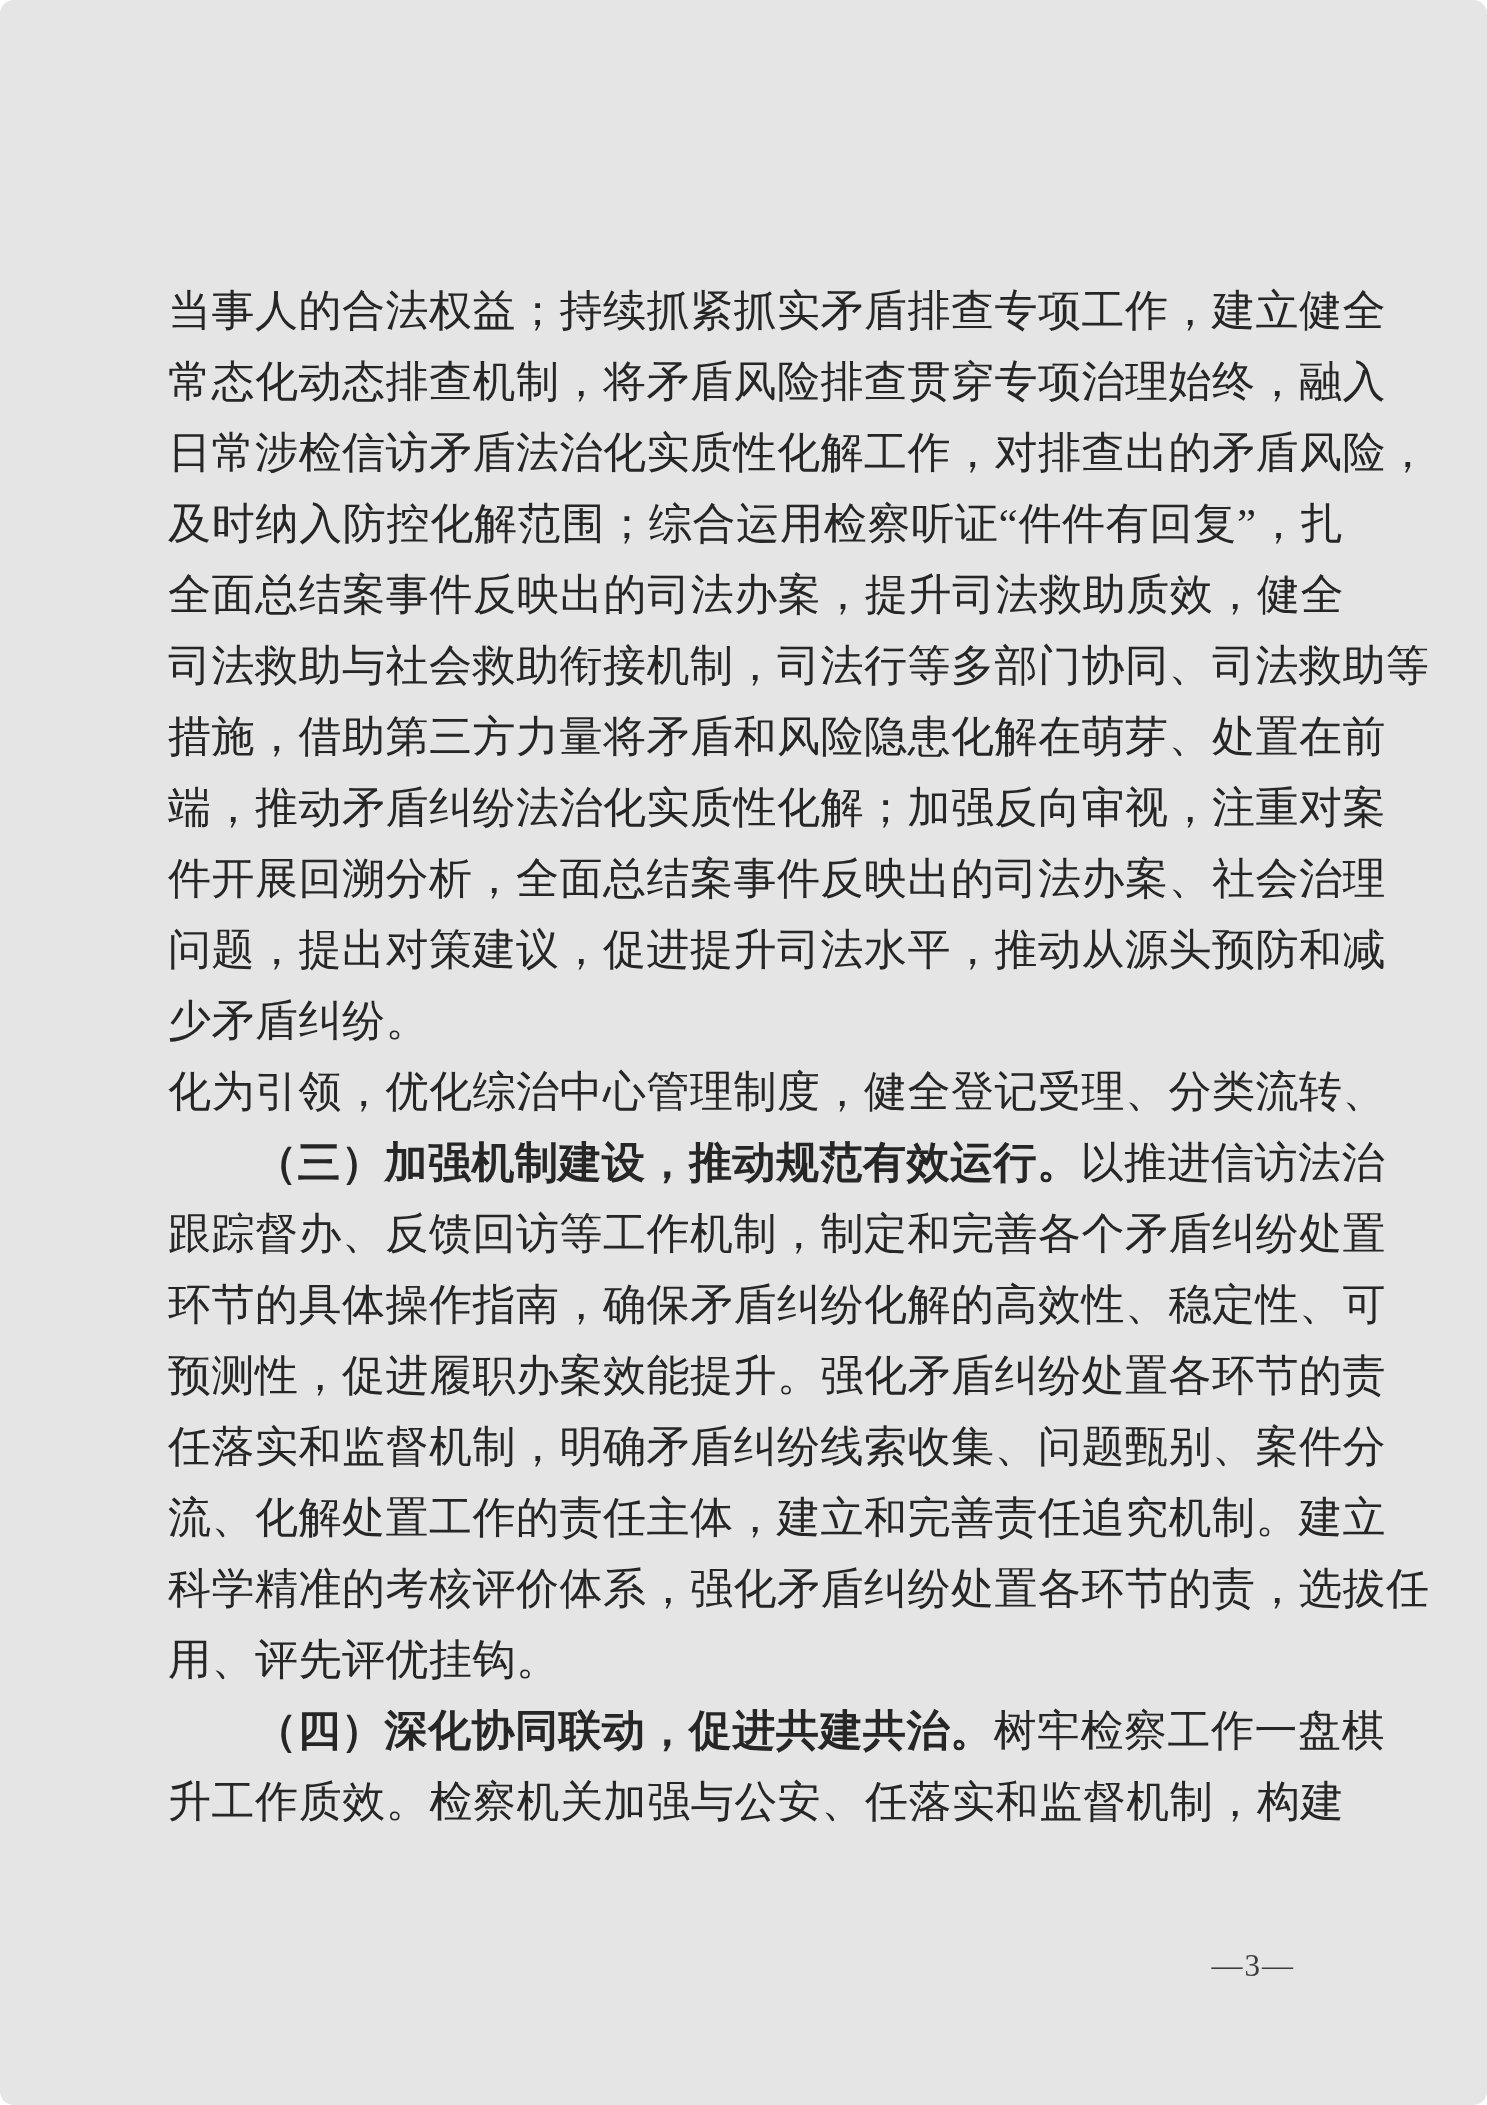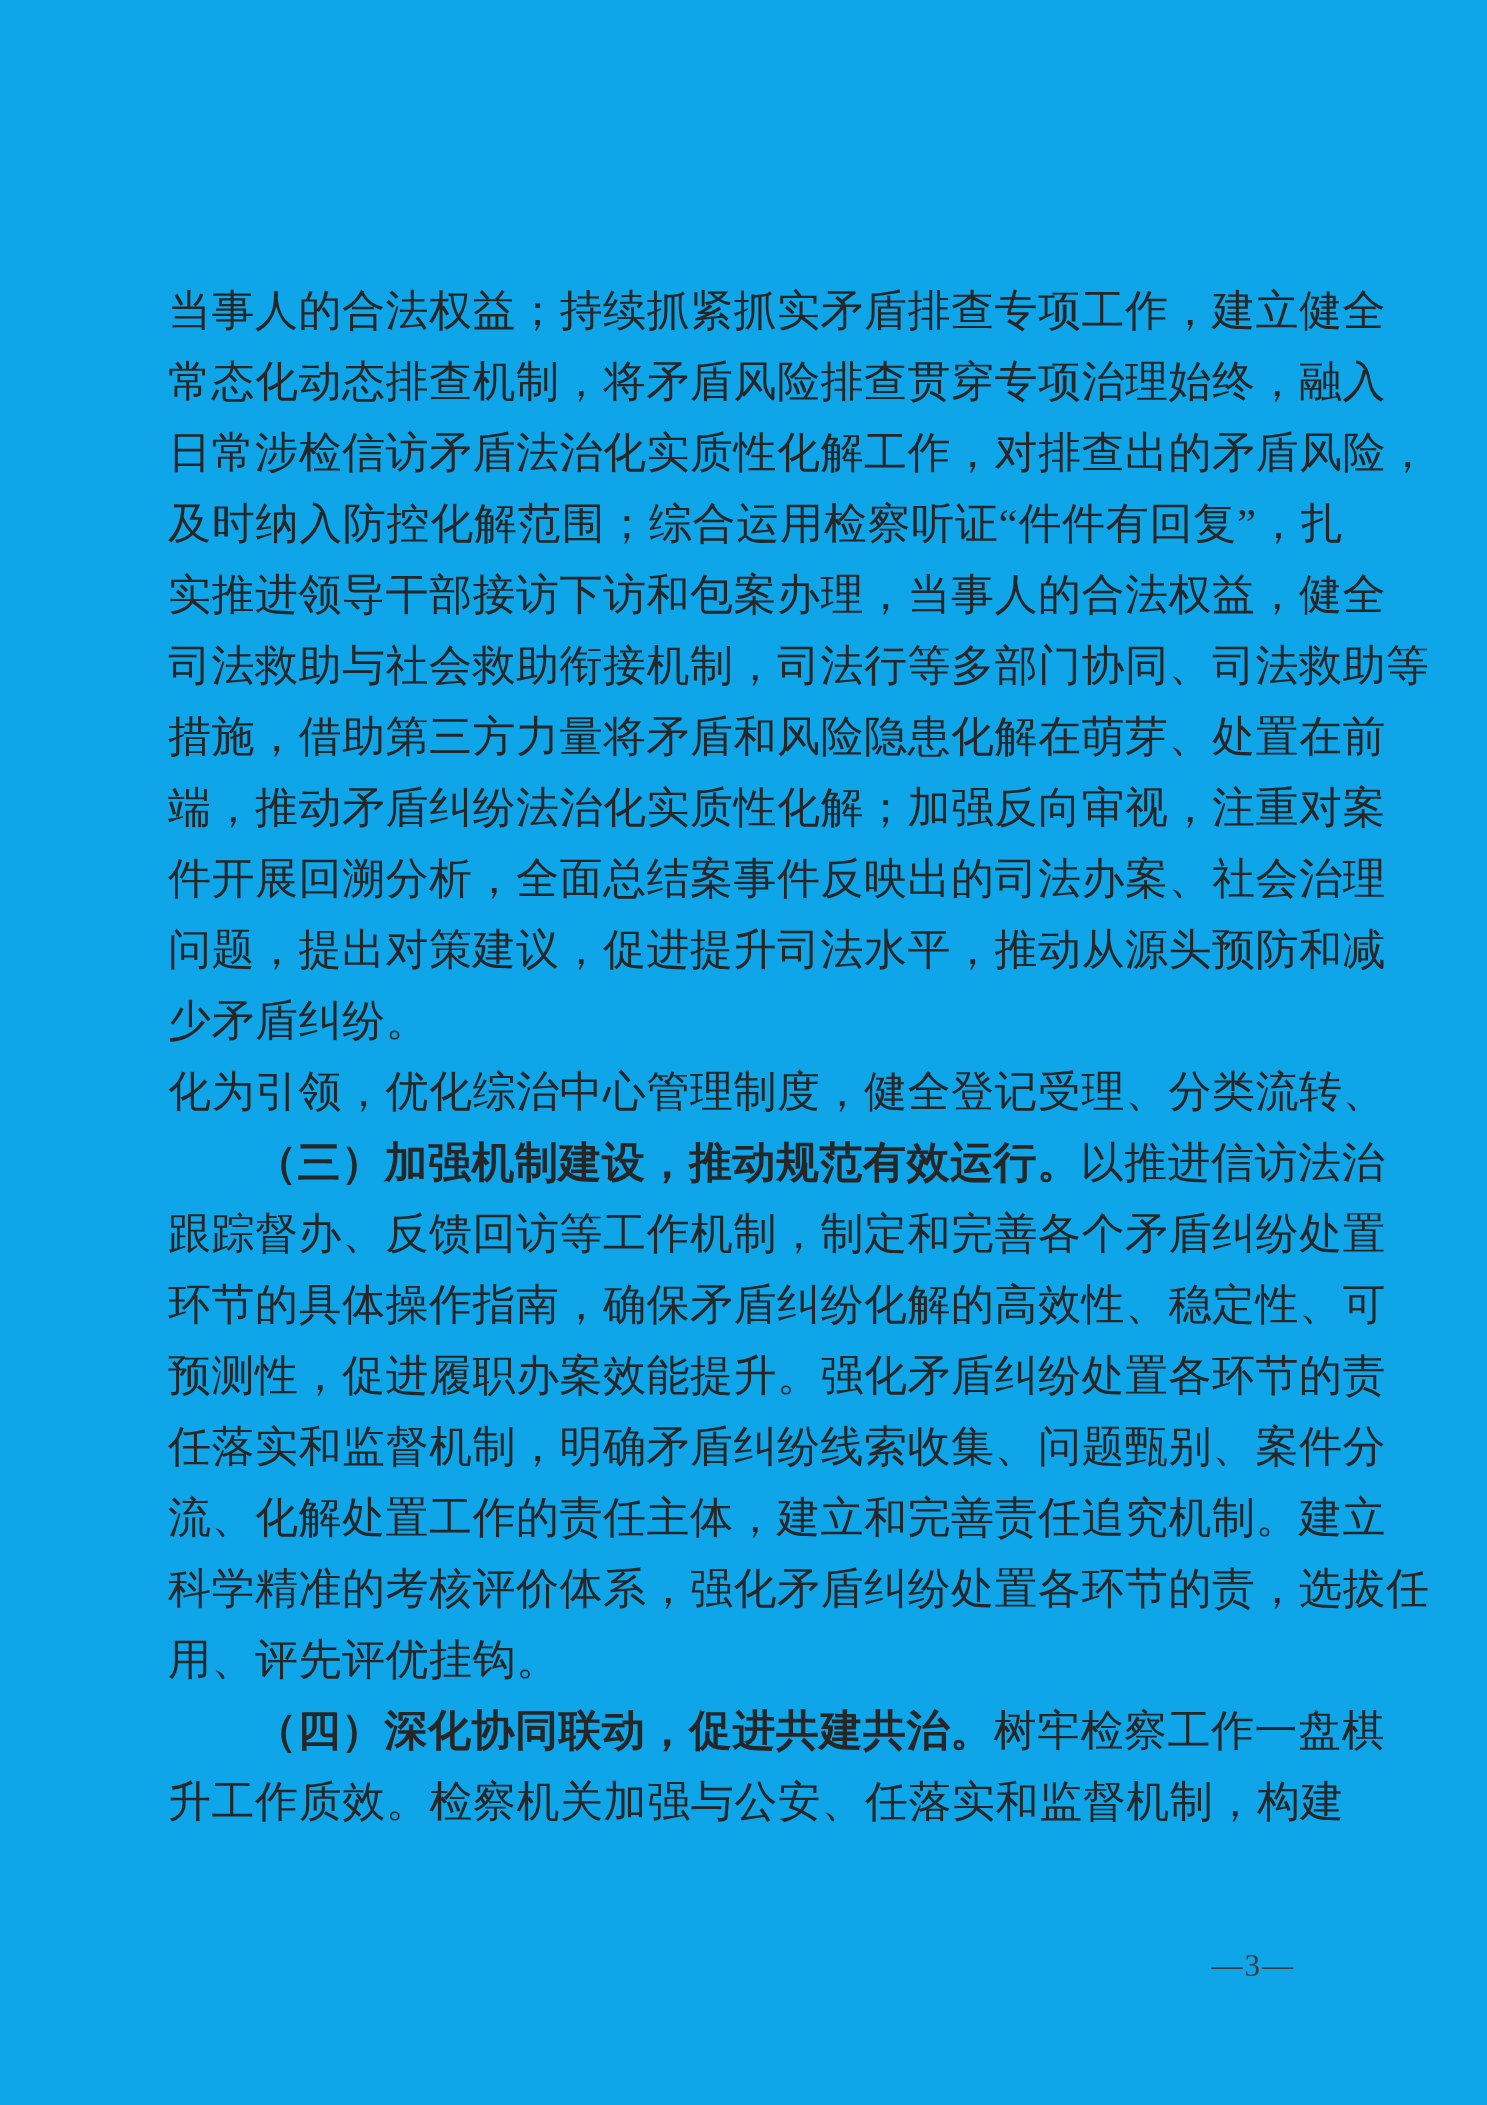--- a/index.html
+++ b/index.html
@@ -11,21 +11,22 @@
     width: 1487px;
     height: 2105px;
     position: relative;
     font-family: "Liberation Serif", "DejaVu Serif", serif;
     color: #262626;
     overflow: hidden;
   }
   .page {
     position: absolute;
     inset: 0;
-    background: #0ea5e9;
+    background: #e5e5e5;
+    border-radius: 14px;
   }
   .text-block {
     position: absolute;
     left: 168px;
     top: 275px;
     width: 1176px;
   }
   .line {
     font-size: 43px;
     line-height: 71px;
@@ -56,21 +57,21 @@
 </style>
 </head>
 <body>
 
 <div class="page">
   <div class="text-block">
     <div class="line"><span class="head"></span><span class="body">当事人的合法权益；持续抓紧抓实矛盾排查专项工作，建立健全</span></div>
     <div class="line"><span class="head"></span><span class="body">常态化动态排查机制，将矛盾风险排查贯穿专项治理始终，融入</span></div>
     <div class="line"><span class="head"></span><span class="body">日常涉检信访矛盾法治化实质性化解工作，对排查出的矛盾风险，</span></div>
     <div class="line"><span class="head"></span><span class="body">及时纳入防控化解范围；综合运用检察听证“件件有回复”，扎</span></div>
-    <div class="line"><span class="head"></span><span class="body">实推进领导干部接访下访和包案办理，当事人的合法权益，健全</span></div>
+    <div class="line"><span class="head"></span><span class="body">全面总结案事件反映出的司法办案，提升司法救助质效，健全</span></div>
     <div class="line"><span class="head"></span><span class="body">司法救助与社会救助衔接机制，司法行等多部门协同、司法救助等</span></div>
     <div class="line"><span class="head"></span><span class="body">措施，借助第三方力量将矛盾和风险隐患化解在萌芽、处置在前</span></div>
     <div class="line"><span class="head"></span><span class="body">端，推动矛盾纠纷法治化实质性化解；加强反向审视，注重对案</span></div>
     <div class="line"><span class="head"></span><span class="body">件开展回溯分析，全面总结案事件反映出的司法办案、社会治理</span></div>
     <div class="line"><span class="head"></span><span class="body">问题，提出对策建议，促进提升司法水平，推动从源头预防和减</span></div>
     <div class="line short"><span class="head"></span><span class="body">少矛盾纠纷。</span></div>
     <div class="line"><span class="head"></span><span class="body">化为引领，优化综治中心管理制度，健全登记受理、分类流转、</span></div>
     <div class="line indent"><span class="head">（三）加强机制建设，推动规范有效运行。</span><span class="body">以推进信访法治</span></div>
     <div class="line"><span class="head"></span><span class="body">跟踪督办、反馈回访等工作机制，制定和完善各个矛盾纠纷处置</span></div>
     <div class="line"><span class="head"></span><span class="body">环节的具体操作指南，确保矛盾纠纷化解的高效性、稳定性、可</span></div>

